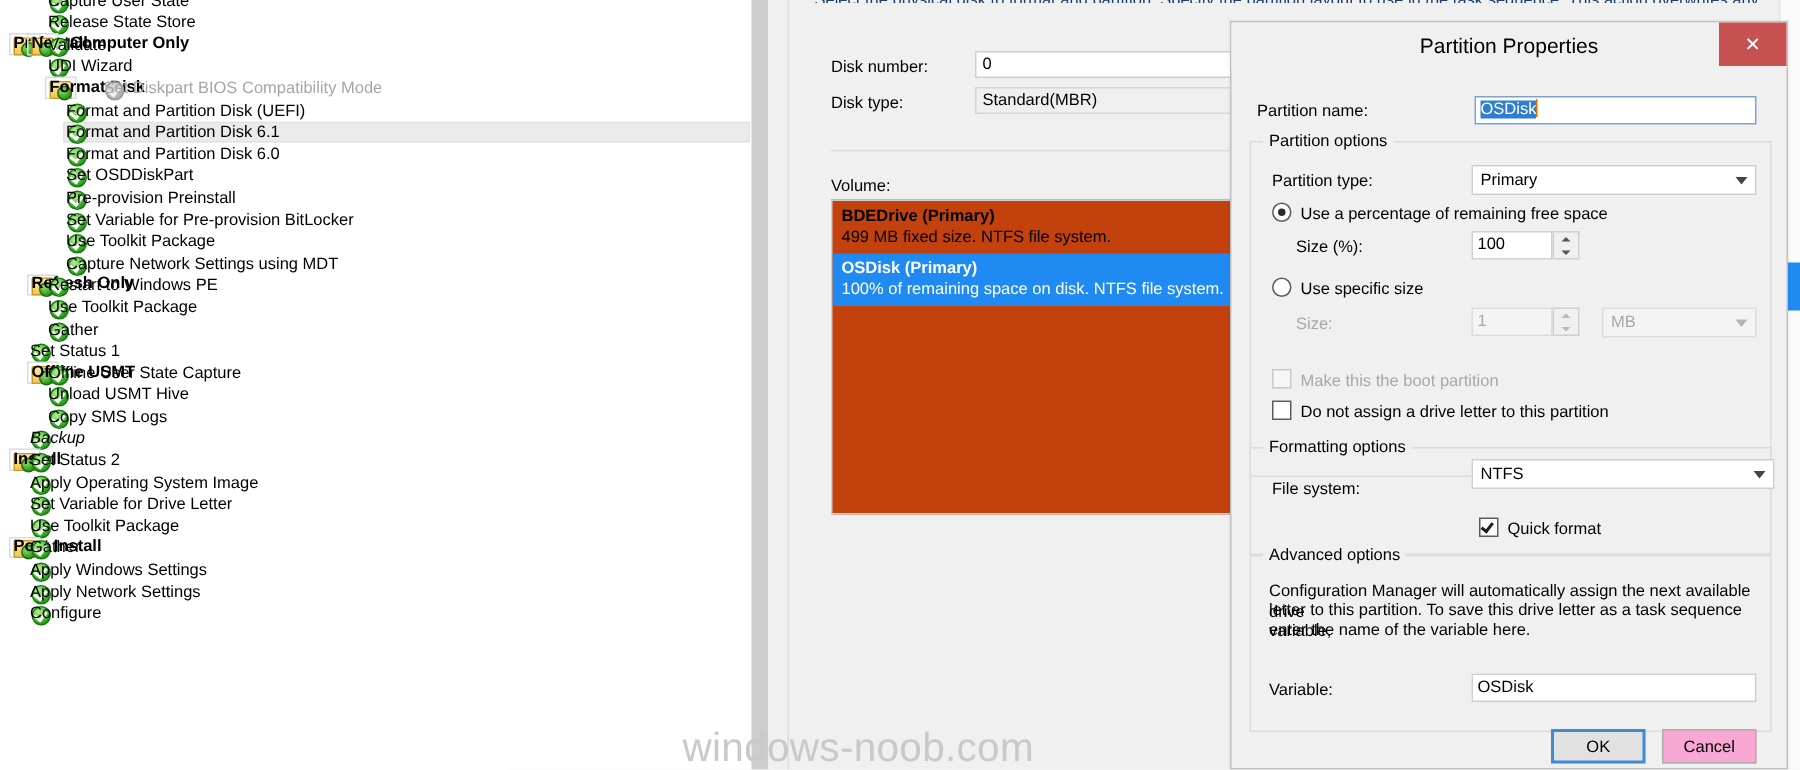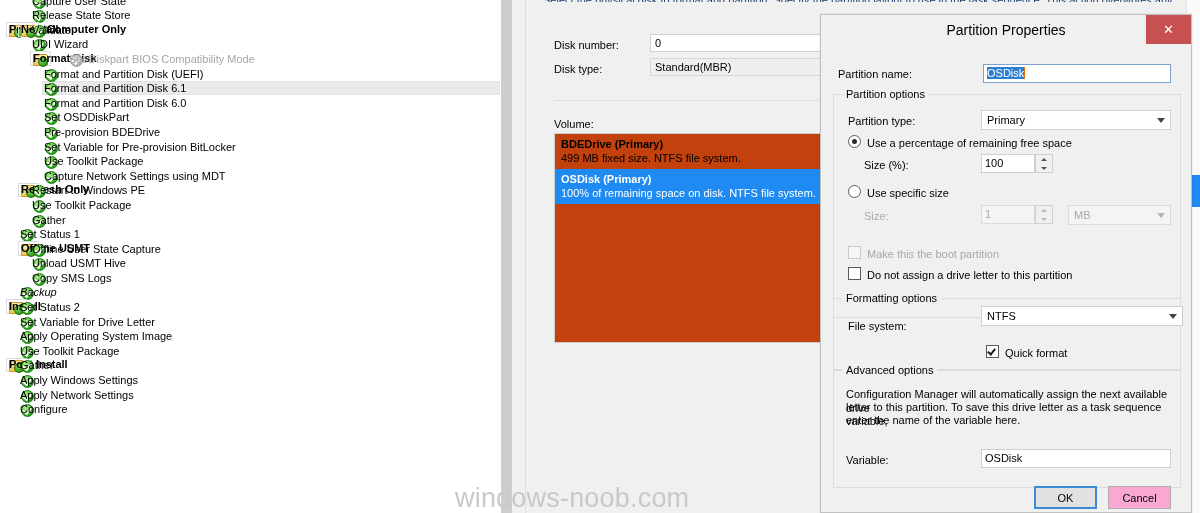--- a/index.html
+++ b/index.html
@@ -288,21 +288,21 @@
     <div class="tree-row" style="margin-left: 42px;">
       <span class="ico check"></span>
       <span class="lbl">Format and Partition Disk 6.0</span>
     </div>
     <div class="tree-row" style="margin-left: 42px;">
       <span class="ico check"></span>
       <span class="lbl">Set OSDDiskPart</span>
     </div>
     <div class="tree-row" style="margin-left: 42px;">
       <span class="ico check"></span>
-      <span class="lbl">Pre-provision BDEDrive</span>
+      <span class="lbl">Pre-provision Preinstall</span>
     </div>
     <div class="tree-row" style="margin-left: 42px;">
       <span class="ico check"></span>
       <span class="lbl">Set Variable for Pre-provision BitLocker</span>
     </div>
     <div class="tree-row" style="margin-left: 42px;">
       <span class="ico check"></span>
       <span class="lbl">Use Toolkit Package</span>
     </div>
     <div class="tree-row" style="margin-left: 42px;">
@@ -352,25 +352,25 @@
     <div class="tree-row group" style="margin-left: 6px;">
       <span class="ico folder"></span>
       <span class="lbl">Install</span>
     </div>
     <div class="tree-row" style="margin-left: 18px;">
       <span class="ico check"></span>
       <span class="lbl">Set Status 2</span>
     </div>
     <div class="tree-row" style="margin-left: 18px;">
       <span class="ico check"></span>
+      <span class="lbl">Apply Operating System Image</span>
+    </div>
+    <div class="tree-row" style="margin-left: 18px;">
+      <span class="ico check"></span>
       <span class="lbl">Set Variable for Drive Letter</span>
-    </div>
-    <div class="tree-row" style="margin-left: 18px;">
-      <span class="ico check"></span>
-      <span class="lbl">Apply Operating System Image</span>
     </div>
     <div class="tree-row" style="margin-left: 18px;">
       <span class="ico check"></span>
       <span class="lbl">Use Toolkit Package</span>
     </div>
     <div class="tree-row group" style="margin-left: 6px;">
       <span class="ico folder"></span>
       <span class="lbl">Post Install</span>
     </div>
     <div class="tree-row" style="margin-left: 18px;">

